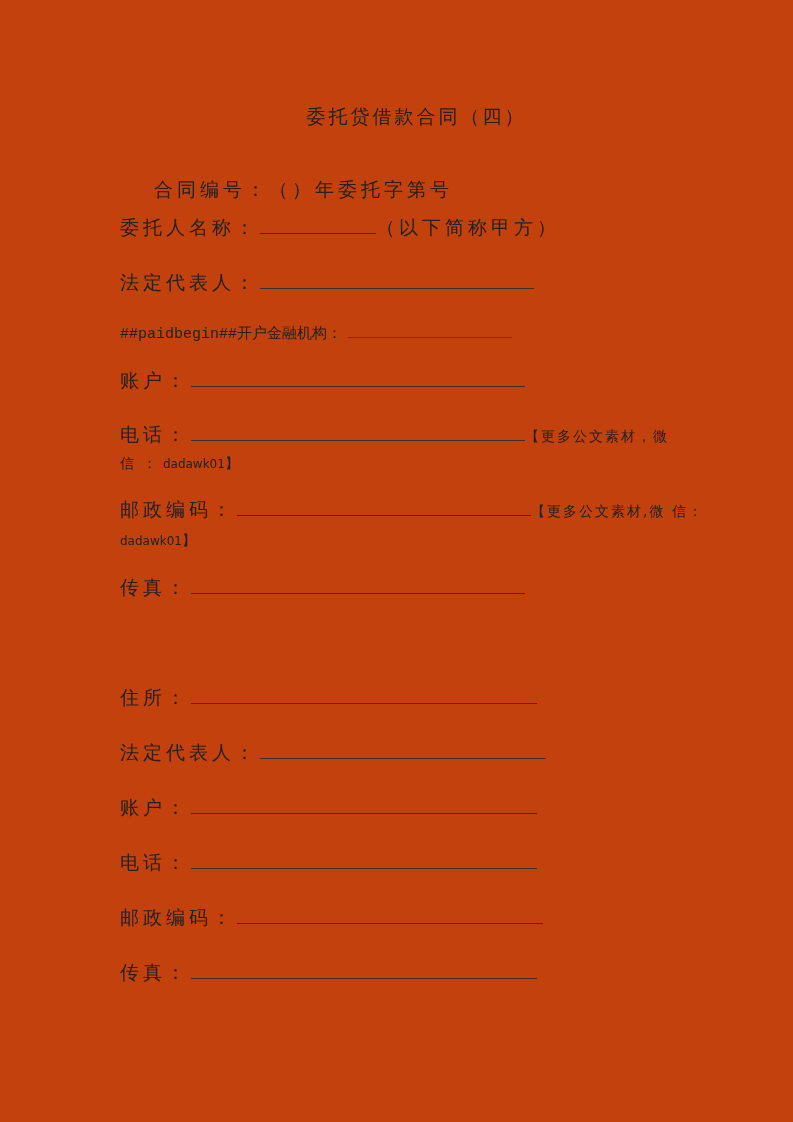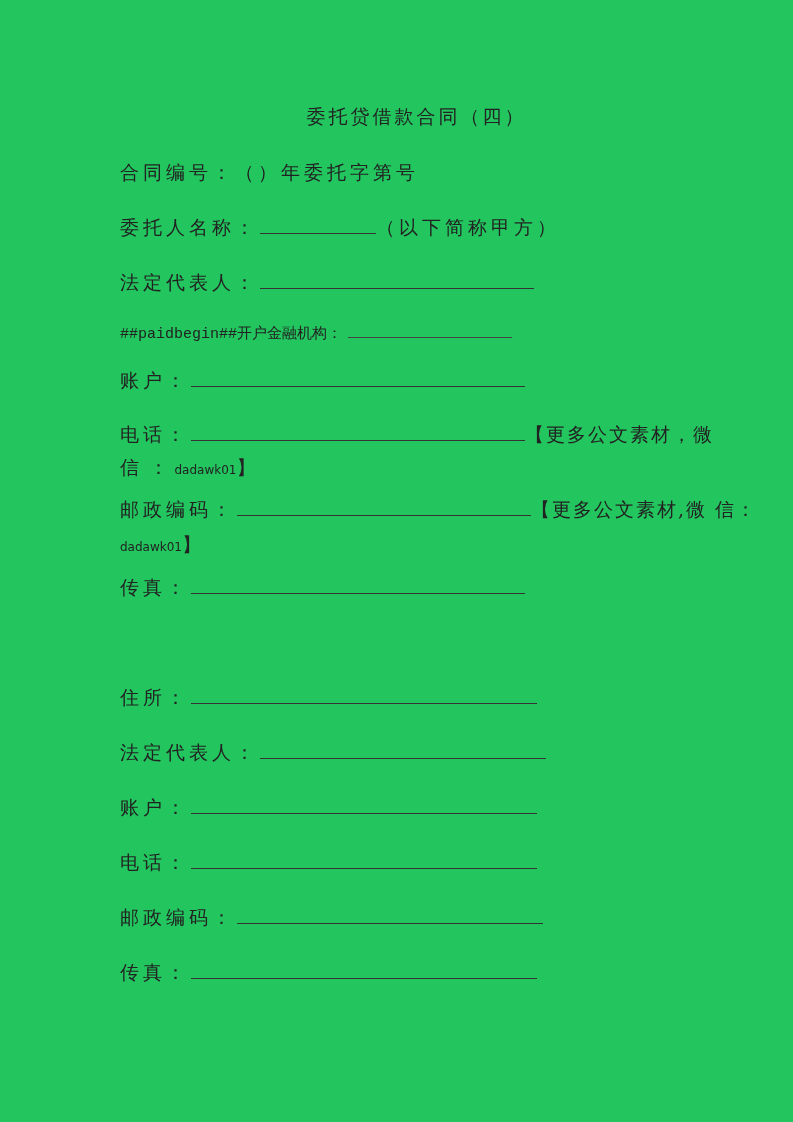--- a/index.html
+++ b/index.html
@@ -13,21 +13,21 @@
       position: relative;
       overflow: hidden;
       font-family: "DejaVu Serif", "Liberation Serif", serif;
       color: #1a1a1a;
     }
     .page {
       position: absolute;
       left: 0; top: 0;
       width: 793px;
       height: 1122px;
-      background: #22c55e;
+      background: #c2410c;
     }
     .title {
       position: absolute;
       top: 104px;
       left: 0;
       width: 833px;
       text-align: center;
       font-size: 19px;
       letter-spacing: 3px;
       color: #222;
@@ -51,21 +51,21 @@
       font-family: Liberation Mono, monospace;
       font-size: 15px;
       letter-spacing: 0;
       text-align: center;
     }
     .small .blank {
       border-bottom: 1px solid #444;
       height: 10px;
     }
     .note {
-      font-size: 19px;
+      font-size: 14px;
       letter-spacing: 2px;
       margin-top: 42px;
     }
     .latin {
       font-family: "DejaVu Sans", "Liberation Sans", sans-serif;
       font-size: 12px;
       letter-spacing: 0;
     }
     .wrapline {
       position: absolute;
@@ -75,21 +75,21 @@
       color: #222;
     }
   </style>
 </head>
 <body>
 
 <div class="page">
 
   <div class="title">委托贷借款合同（四）</div>
 
-  <div class="line" style="top:160px;">
+  <div class="line" style="top:177px;margin-left:34px;">
     <span>合同编号：（）年委托字第号</span>
   </div>
 
   <div class="line" style="top:215px;">
     <span>委托人名称：</span><span class="blank" style="width:116px;"></span><span>（以下简称甲方）</span>
   </div>
 
   <div class="line" style="top:270px;">
     <span>法定代表人：</span><span class="blank" style="width:274px;"></span>
   </div>

